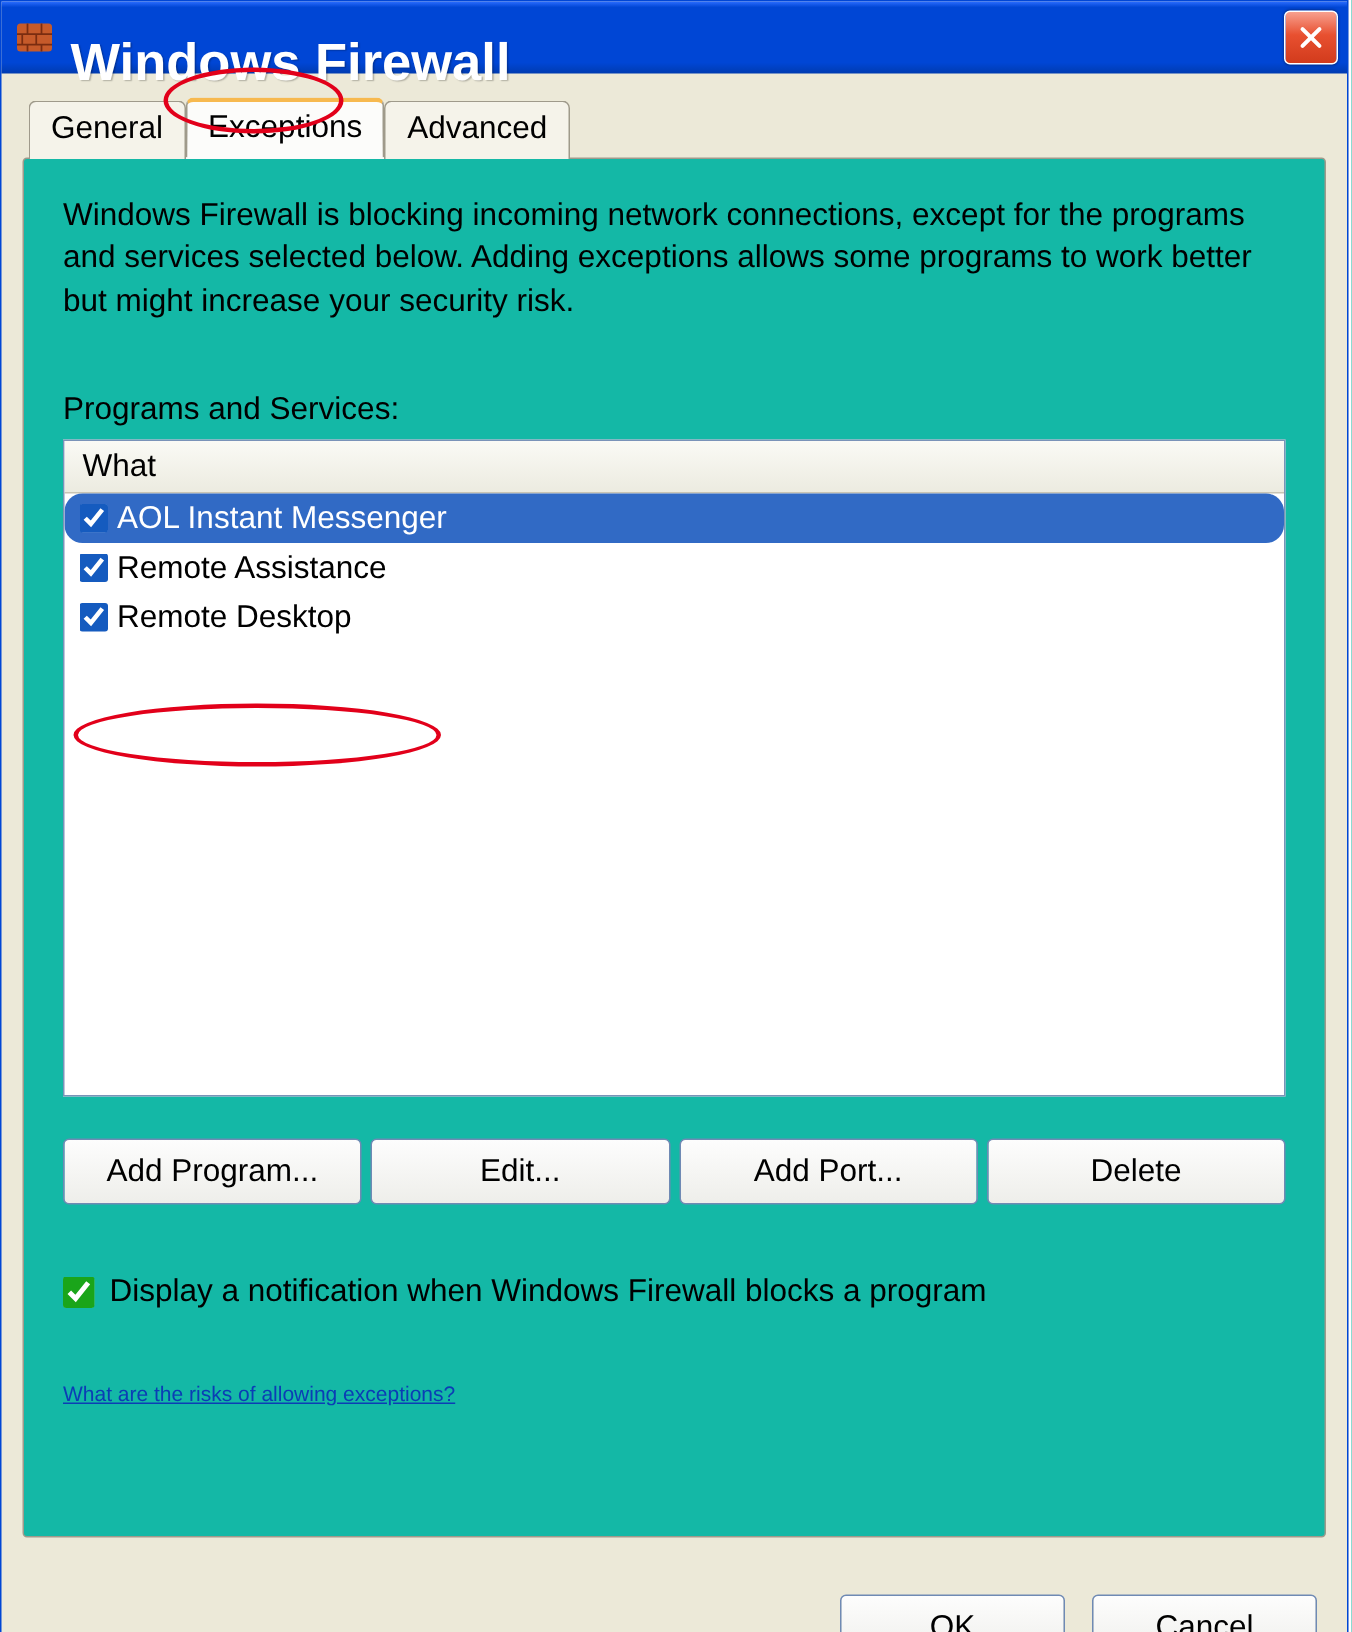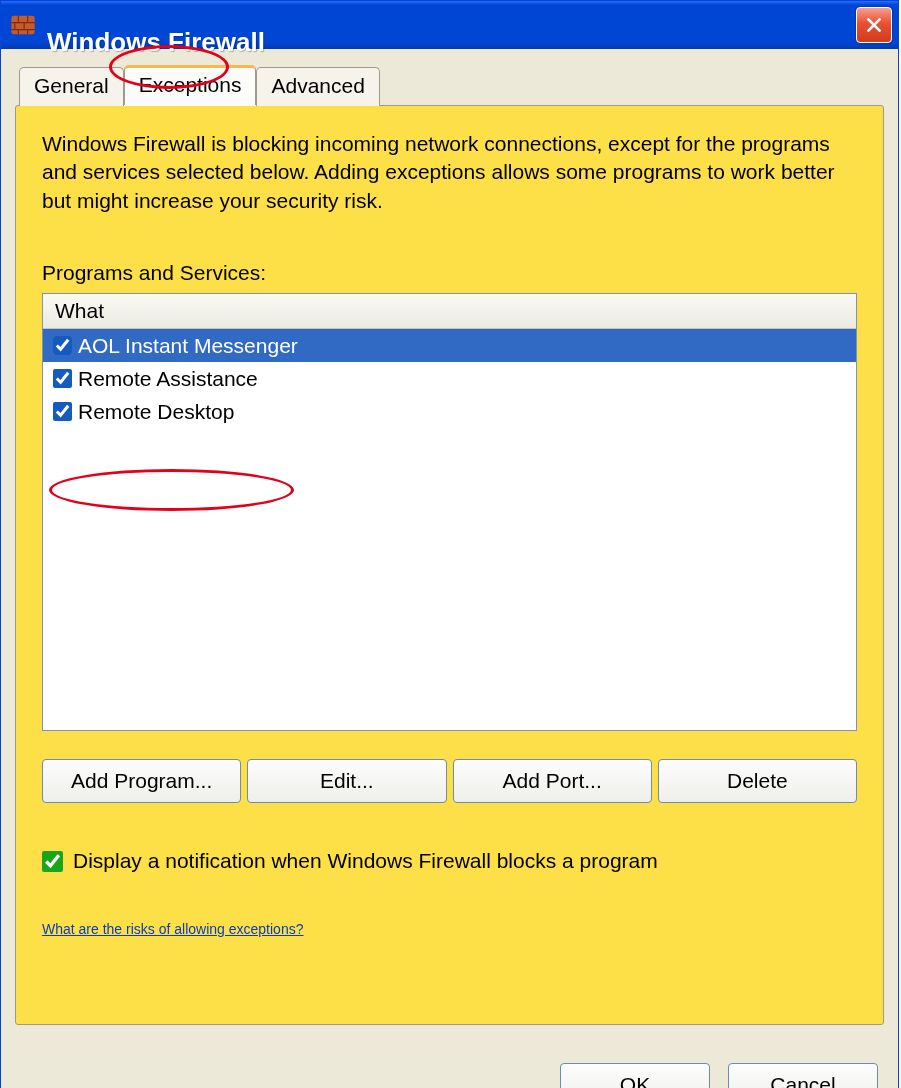--- a/index.html
+++ b/index.html
@@ -26,21 +26,21 @@
     padding: 0 6px 0 8px;
     color: #fff;
     position: relative;
   }
   .titlebar-icon {
     width: 28px; height: 28px;
     margin-right: 10px;
     display: flex; align-items: center; justify-content: center;
   }
   .titlebar-text {
-    font-size: 26px;
+    font-size: 35px;
     font-weight: bold;
     flex: 1;
     text-shadow: 1px 1px 1px rgba(0,0,0,.25);
     margin-top: 34px;
   }
   .close-btn {
     width: 36px; height: 36px;
     background: linear-gradient(to bottom, #f7a08f, #e85030 45%, #d23b1c);
     border: 1px solid #fff;
     border-radius: 4px;
@@ -77,21 +77,21 @@
   .tab.active {
     background: #fcfcfa;
     border-color: #9f9a8b;
     border-top: 3px solid #f7b94f;
     padding-top: 5px;
     top: 0;
     z-index: 3;
     box-shadow: 0 1px 0 #fcfcfa;
   }
   .tabpanel {
-    background: #fde047;
+    background: #14b8a6;
     border: 1px solid #9f9a8b;
     border-radius: 3px;
     padding: 24px 26px 26px 26px;
     position: relative;
     z-index: 1;
     min-height: 920px;
   }
   .desc {
     font-size: 21px;
     line-height: 1.35;
@@ -123,20 +123,21 @@
     height: 33px;
   }
   .list-item input[type=checkbox] {
     width: 19px; height: 19px;
     margin: 0 6px 0 0;
     accent-color: #155bbf;
   }
   .list-item.selected {
     background: #316ac5;
     color: #fff;
+    border-radius: 12px;
   }
   .btn-row {
     display: flex;
     gap: 6px;
     margin-top: 28px;
   }
   .btn {
     flex: 1;
     height: 44px;
     background: linear-gradient(to bottom, #fdfdfd, #eeeeea);

